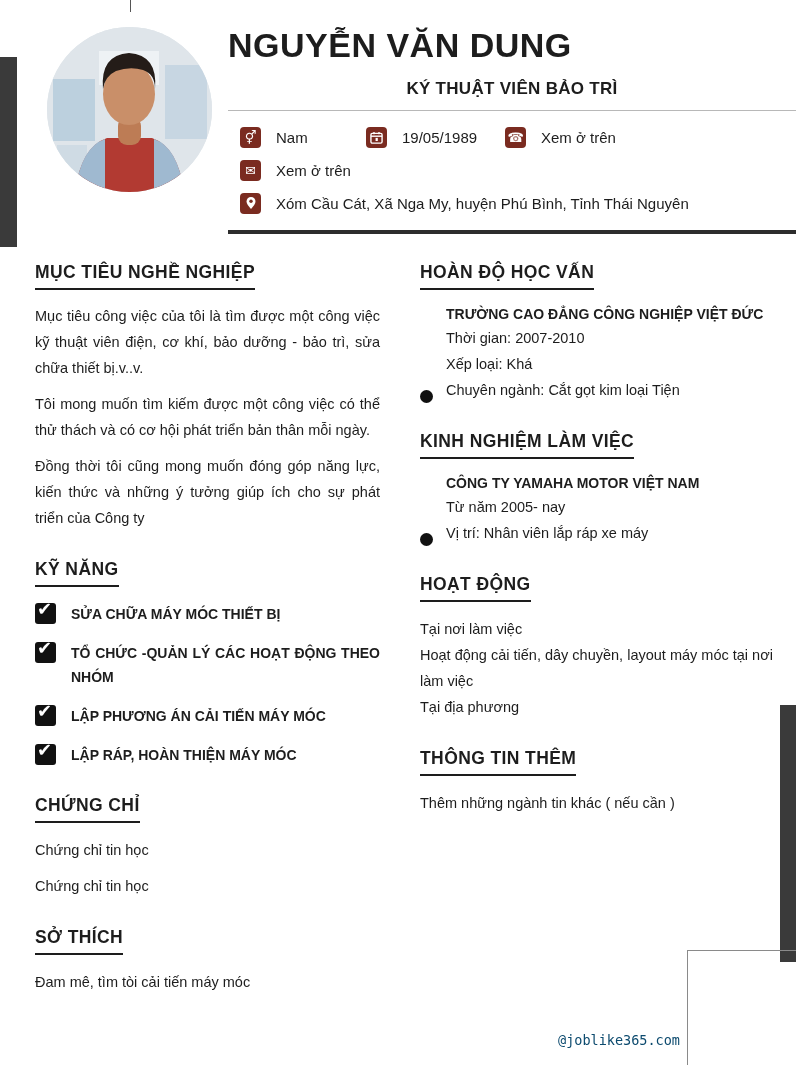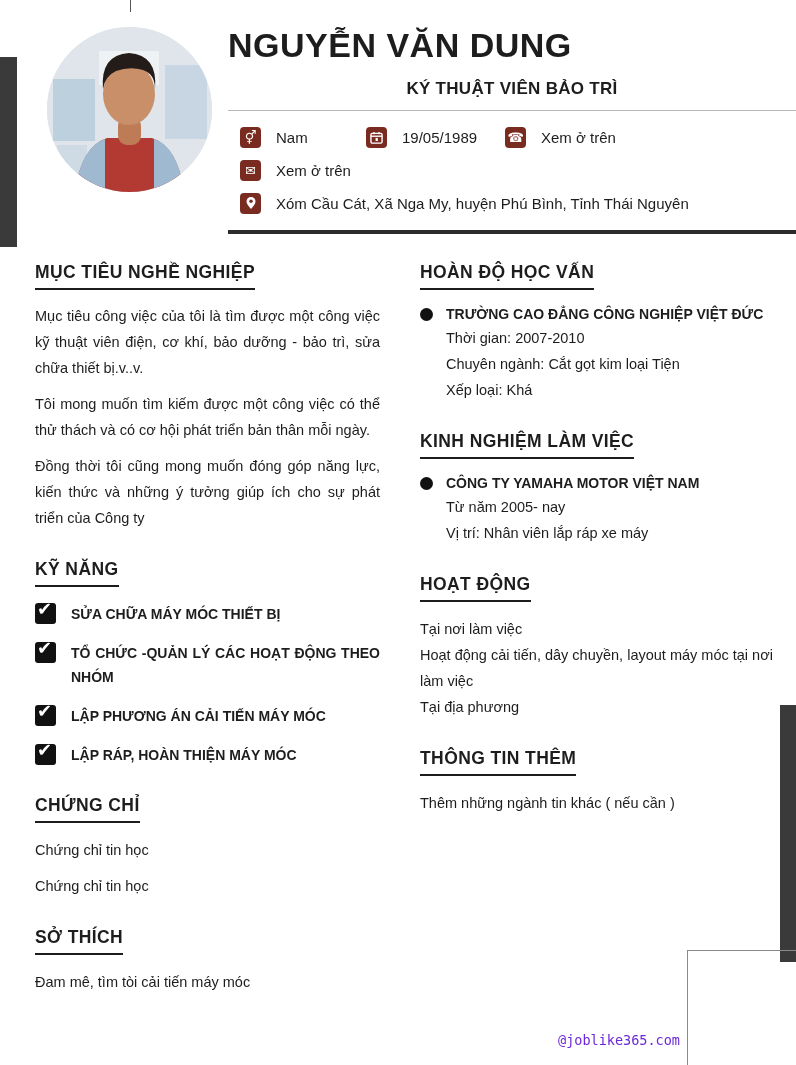--- a/index.html
+++ b/index.html
@@ -57,30 +57,30 @@
   .para:first-of-type { margin-top:13px; }
 
   .skill-item { display:flex; gap:15px; margin-top:15px; font-weight:bold; font-size:14px; line-height:24px; }
   .skill-item .skill-text { text-align:justify; }
   .check { width:21px; height:21px; background:#111; border-radius:3px; position:relative; flex:none; margin-top:1px; }
   .check .tick { position:absolute; left:2px; top:-4px; color:#fff; font-size:18px; line-height:1.2; }
 
   .plain-line { font-size:14.5px; line-height:26px; margin-top:10px; }
   .plain-line.first { margin-top:14px; }
 
-  .entry { display:flex; gap:13px; margin-top:14px; }
+  .entry { display:flex; gap:13px; margin-top:14px;align-items:flex-end; }
   .bullet { width:13px; height:13px; border-radius:50%; background:#111; flex:none; margin-top:4px; }
   .entry-title { font-size:14px; font-weight:bold; line-height:21px; }
   .entry-line { font-size:14.5px; line-height:26px; }
   .entry-body > .entry-line:first-of-type { margin-top:4px; }
 
   .watermark {
     position:absolute; right:116px; top:1032px;
     font-family:"DejaVu Sans Mono","Liberation Mono",monospace;
-    font-size:13.5px; color:#6d28d9;
+    font-size:13.5px; color:#0c4a6e;
   }
 </style>
 </head>
 <body>
 
 <div class="page">
 
   <div class="bar-left"></div>
   <div class="bar-right"></div>
   <div class="topline"></div>
@@ -206,22 +206,22 @@
 
     <div class="col-right">
 
       <div class="section">
         <div class="sec-title">HOÀN ĐỘ HỌC VẤN</div>
         <div class="entry">
           <span class="bullet"></span>
           <div class="entry-body">
             <div class="entry-title">TRƯỜNG CAO ĐẲNG CÔNG NGHIỆP VIỆT ĐỨC</div>
             <div class="entry-line">Thời gian: 2007-2010</div>
+            <div class="entry-line">Xếp loại: Khá</div>
             <div class="entry-line">Chuyên ngành: Cắt gọt kim loại Tiện</div>
-            <div class="entry-line">Xếp loại: Khá</div>
           </div>
         </div>
       </div>
 
       <div class="section">
         <div class="sec-title">KINH NGHIỆM LÀM VIỆC</div>
         <div class="entry">
           <span class="bullet"></span>
           <div class="entry-body">
             <div class="entry-title">CÔNG TY YAMAHA MOTOR VIỆT NAM</div>

